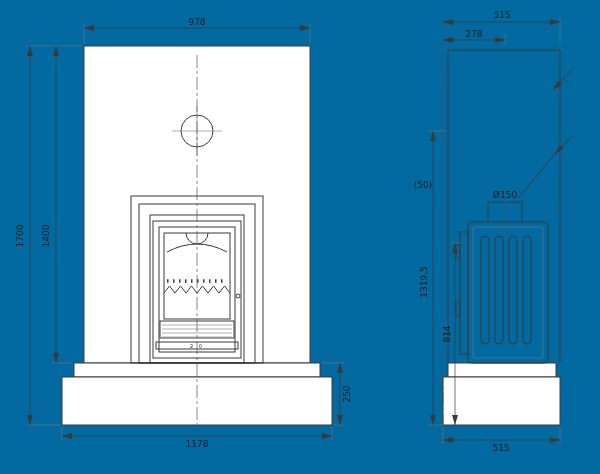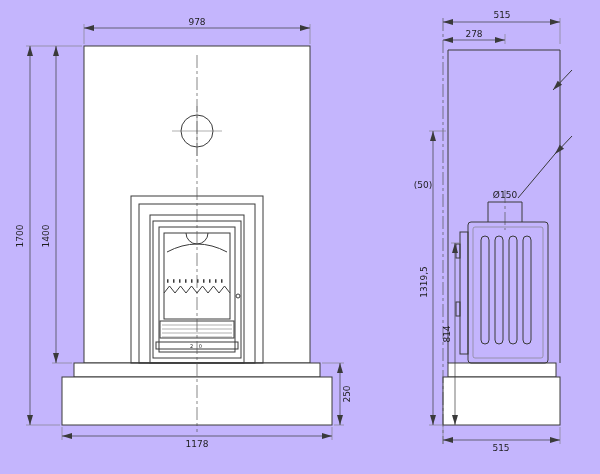--- a/index.html
+++ b/index.html
@@ -1,16 +1,16 @@
 <!DOCTYPE html>
 <html><head>
 <meta charset="utf-8">
 <style>
   html,body{margin:0;padding:0;background:#ffffff;}
-  .stage{width:600px;height:474px;background:#c4b5fd;position:relative;overflow:hidden;
+  .stage{width:600px;height:474px;background:#0369a1;position:relative;overflow:hidden;
          font-family:"DejaVu Sans", sans-serif;}
   svg{display:block;}
   svg text{font-family:"DejaVu Sans", sans-serif;font-size:9px;fill:#1d1d1d;}
   .ln{stroke:#3a3a3a;stroke-width:1;fill:none;}
   .fw{stroke:#3a3a3a;stroke-width:1;fill:#ffffff;}
   .thin{stroke:#7a7a7a;stroke-width:0.6;fill:none;}
   .dim{stroke:#3a3a3a;stroke-width:0.7;fill:none;}
   .cl{stroke:#555555;stroke-width:0.7;fill:none;stroke-dasharray:13 3 3 3;}
   .tick{stroke:#3a3a3a;stroke-width:3.5;fill:none;stroke-dasharray:1.5 4.5;}
   .t5{font-size:5px;letter-spacing:2px;}

